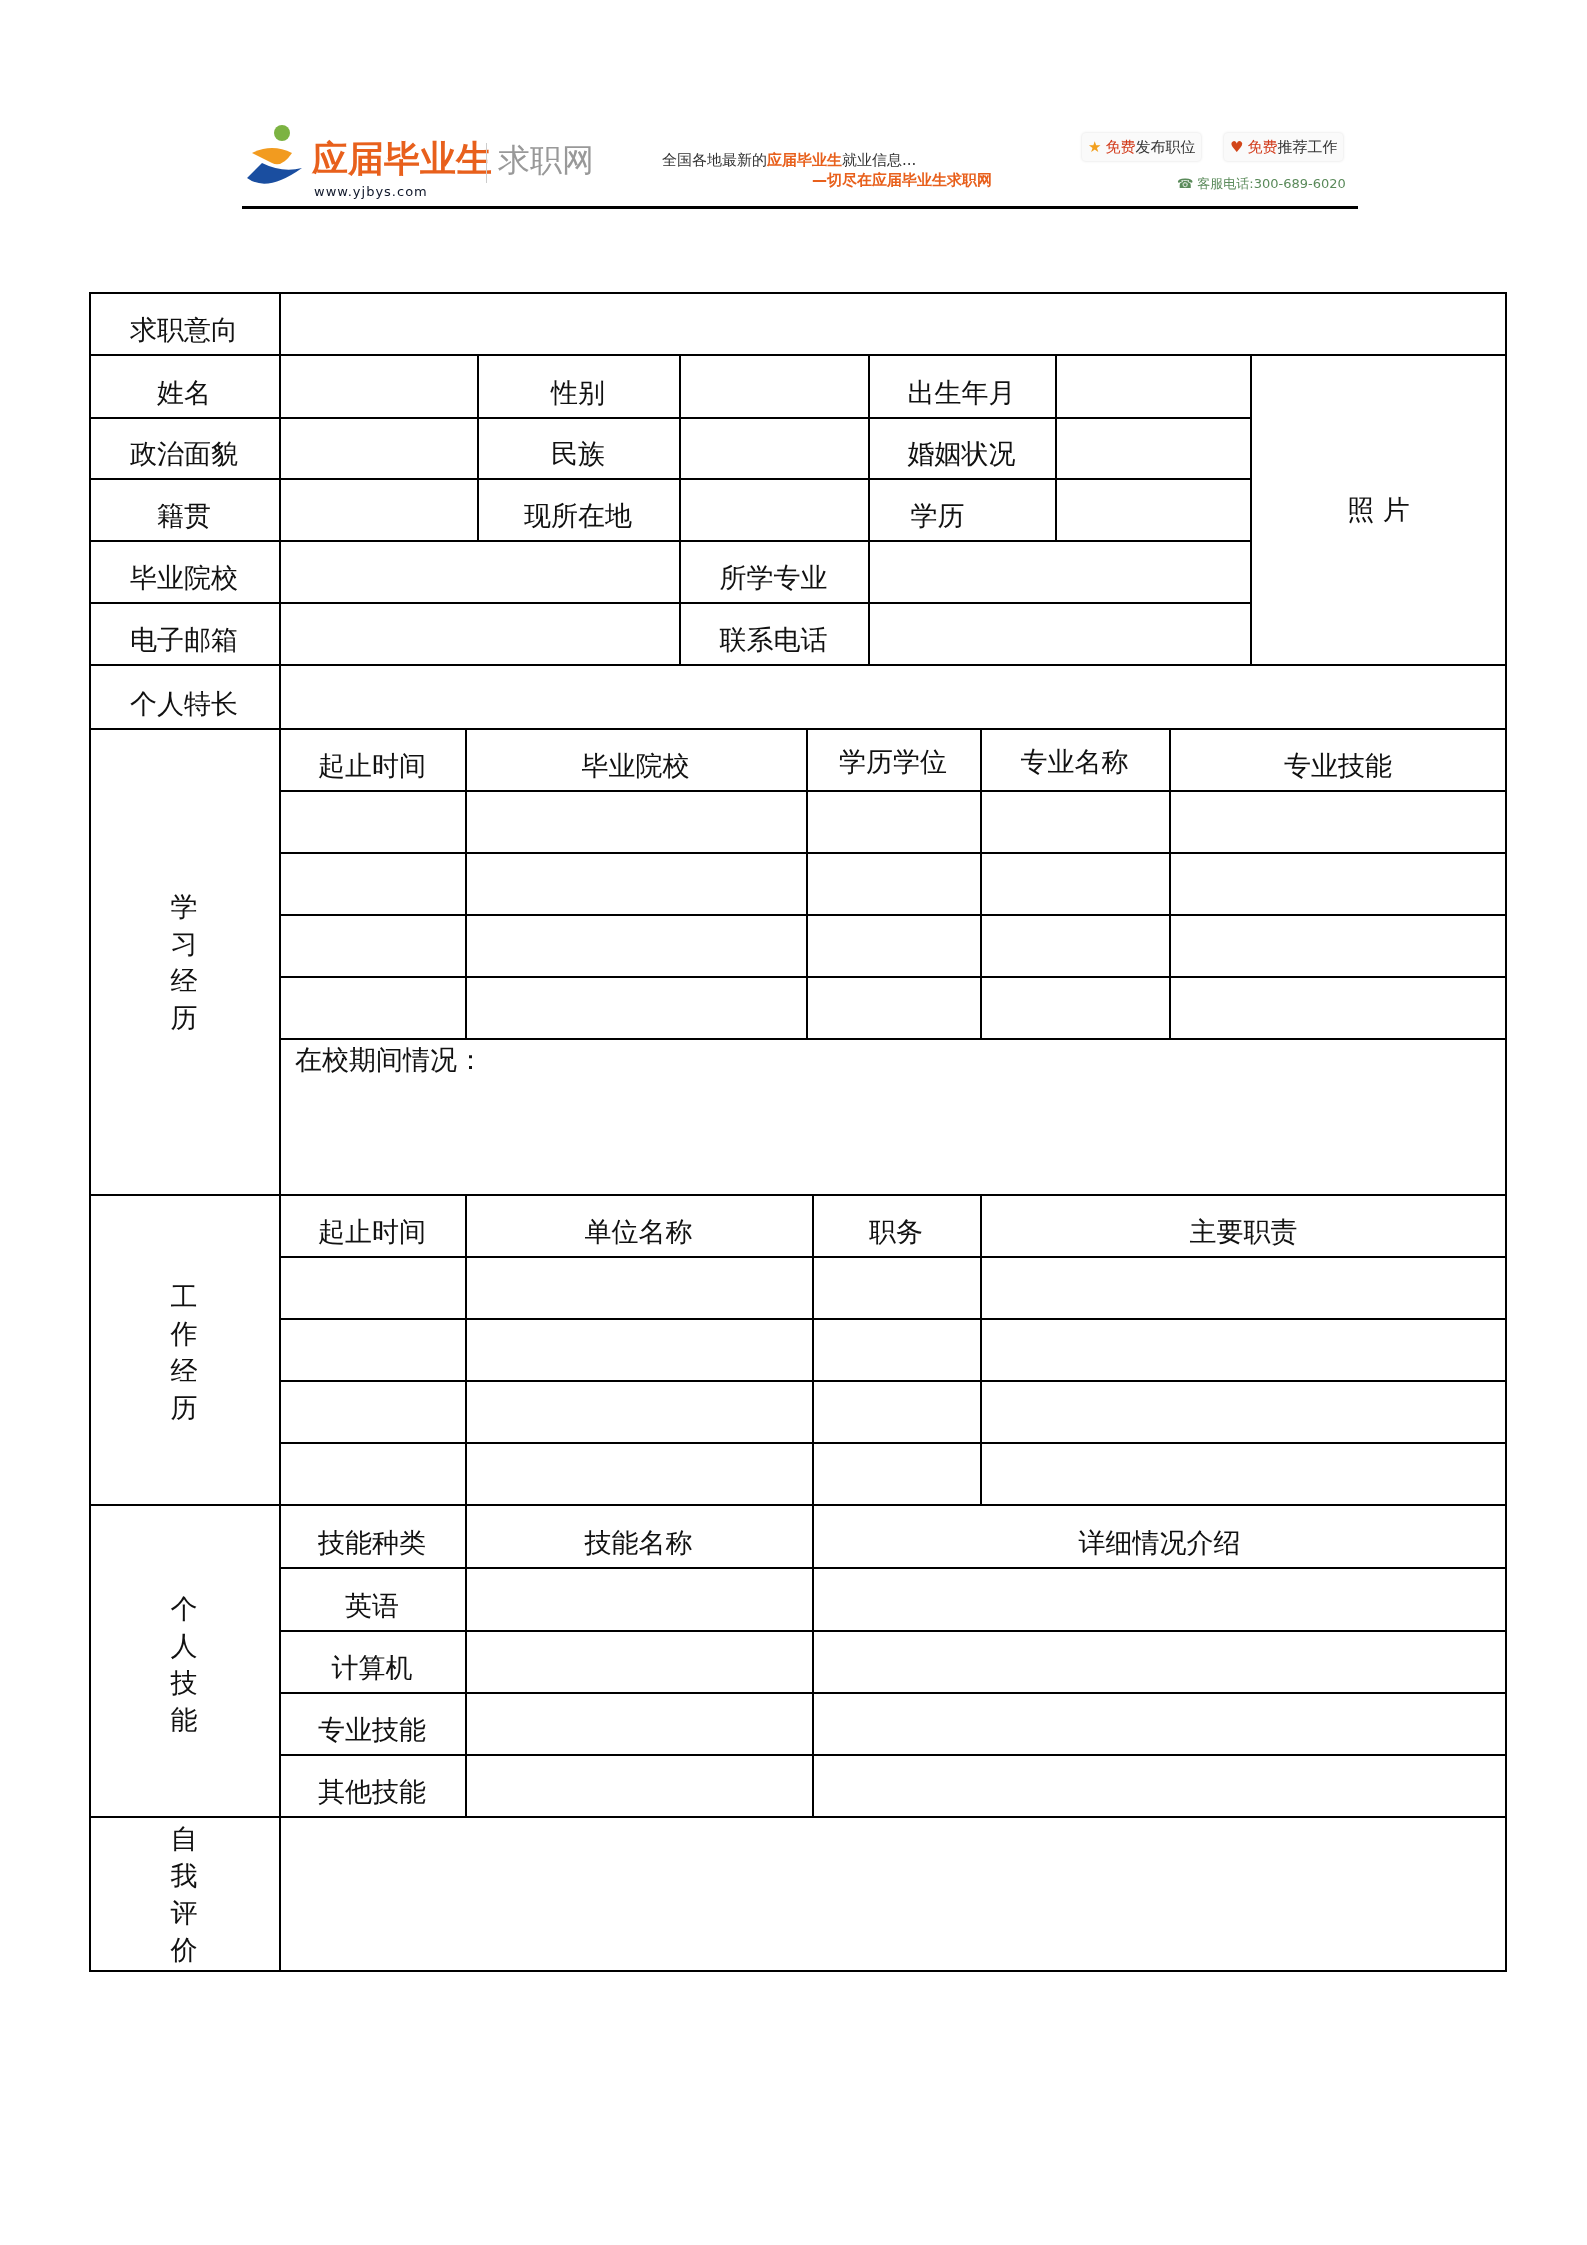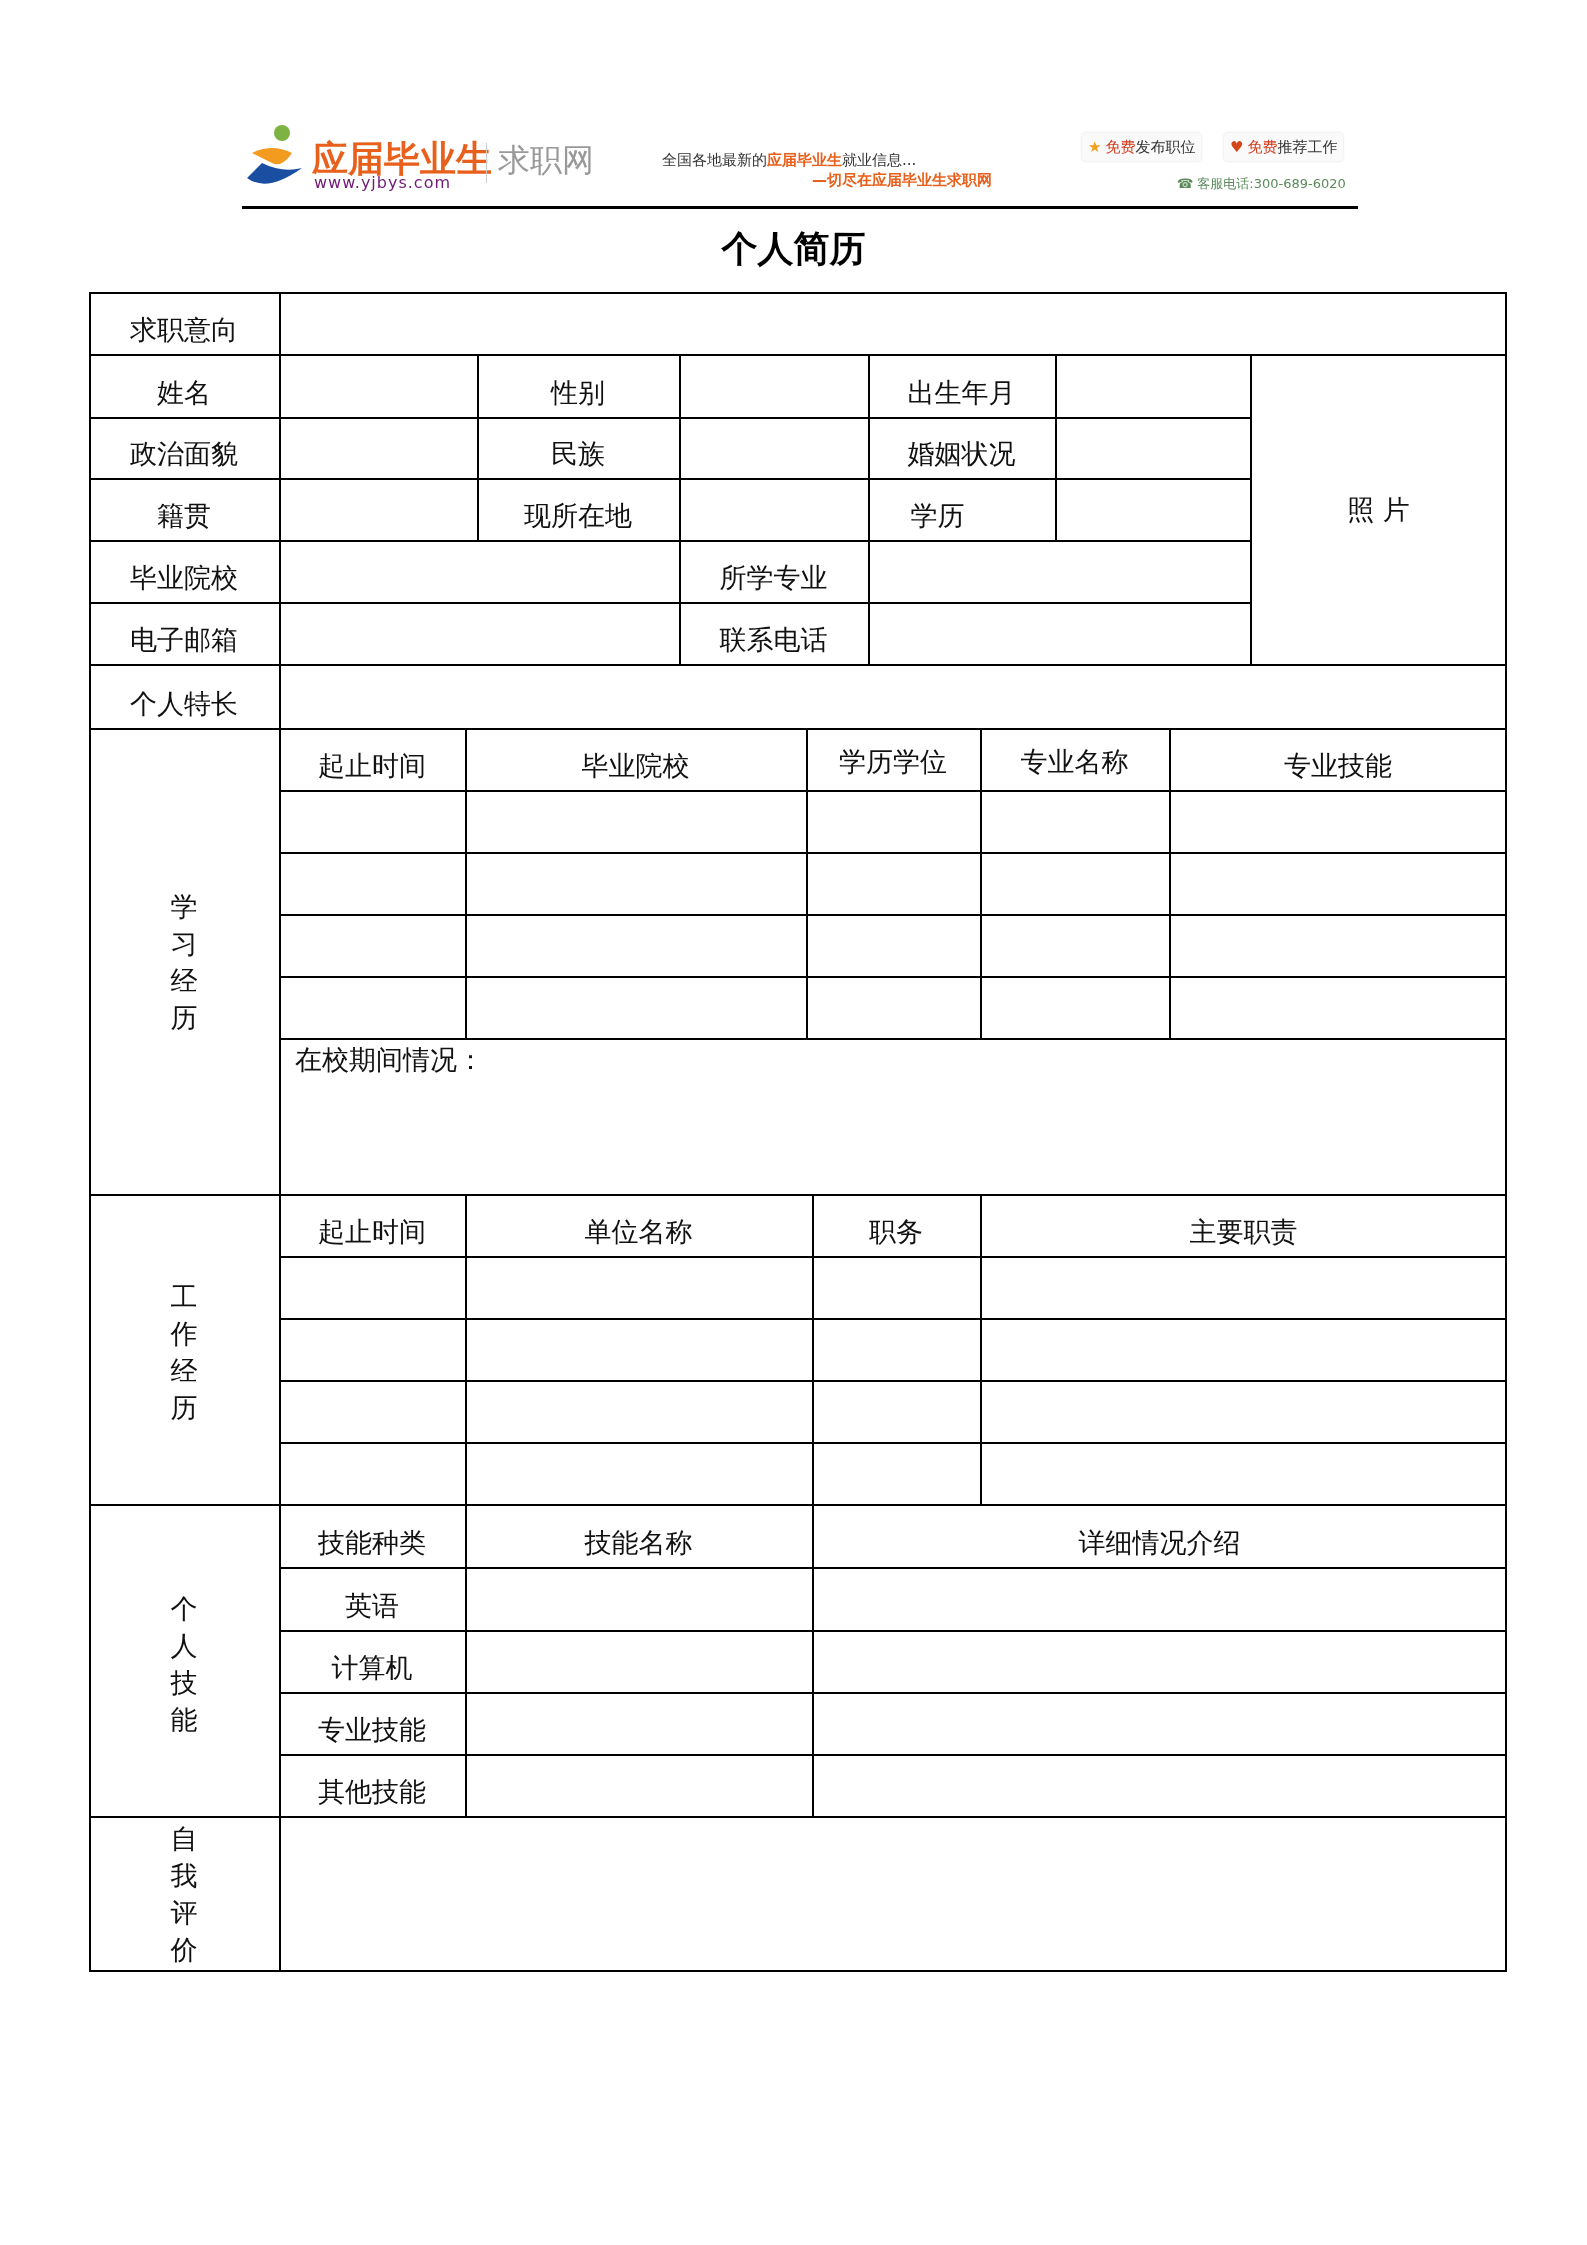--- a/index.html
+++ b/index.html
@@ -4,21 +4,21 @@
 <style>
 body{margin:0;background:#fff;font-family:"DejaVu Serif","Liberation Serif",serif;}
 #page{position:relative;width:1587px;height:2245px;background:#fff;overflow:hidden;}
 .abs{position:absolute;}
 .hl{position:absolute;height:2px;background:#000;}
 .vl{position:absolute;width:2px;background:#000;}
 .lbl{position:absolute;display:flex;align-items:flex-end;justify-content:center;font-size:27px;color:#111;padding-bottom:6px;box-sizing:border-box;}
 .vert{position:absolute;font-size:27px;color:#111;width:40px;text-align:center;line-height:37px;}
 #banner{position:absolute;left:242px;top:115px;width:1116px;height:90px;}
 .logo-cn{position:absolute;left:70px;top:20px;font-family:"DejaVu Sans",sans-serif;font-size:36px;font-weight:bold;color:#e8601c;}
-.logo-url{position:absolute;left:72px;top:58px;font-family:"DejaVu Sans",sans-serif;font-size:16px;color:#701a75;letter-spacing:1px;}
+.logo-url{position:absolute;left:72px;top:69px;font-family:"DejaVu Sans",sans-serif;font-size:13px;color:#0f172a;letter-spacing:1px;}
 .logo-sep{position:absolute;left:244px;top:28px;width:1px;height:40px;background:#ccc;}
 .logo-sub{position:absolute;left:256px;top:24px;font-family:"DejaVu Sans",sans-serif;font-size:32px;color:#999;}
 .tag1{position:absolute;left:420px;top:24px;font-family:"DejaVu Sans",sans-serif;font-size:15px;color:#333;margin-top:12px;}
 .tag1 b,.tag2 b{color:#e8601c;}
 .tag2{position:absolute;left:570px;top:56px;font-family:"DejaVu Sans",sans-serif;font-size:15px;color:#e8601c;font-weight:bold;}
 .btn{position:absolute;top:18px;height:28px;border-radius:4px;background:#fafafa;box-shadow:0 0 3px #ddd;font-family:"DejaVu Sans",sans-serif;font-size:15px;color:#333;display:flex;align-items:center;padding:0 6px;}
 .btn .red{color:#d23a1a;}
 .phone{position:absolute;left:935px;top:60px;font-family:"DejaVu Sans",sans-serif;font-size:13px;color:#5a8a5a;}
 #rule{position:absolute;left:242px;top:206px;width:1116px;height:3px;background:#000;}
 #title{position:absolute;left:0;width:1587px;top:225px;text-align:center;font-family:"DejaVu Sans",sans-serif;font-size:36px;font-weight:bold;color:#000;}
@@ -47,21 +47,20 @@
     </div>
     <div class="btn" style="left:982px">
       <span style="color:#d2461a;margin-right:4px">♥</span>
       <span class="red">免费</span>
         <span>推荐工作</span>
     </div>
     <span class="phone"><span>☎ </span><span>客服电话:</span><span>300-689-6020</span></span>
   </div>
   <div id="rule"></div>
 
-  <div id="title">个人简历</div>
 
   <div>
 
     <div class="hl" style="left:89px;top:292px;width:1418px"></div>
     <div class="hl" style="left:89px;top:1970px;width:1418px"></div>
     <div class="vl" style="left:89px;top:292px;height:1680px"></div>
     <div class="vl" style="left:1505px;top:292px;height:1680px"></div>
     <div class="vl" style="left:279px;top:292px;height:1680px"></div>
 
     <div class="hl" style="left:89px;top:354px;width:1418px"></div>

